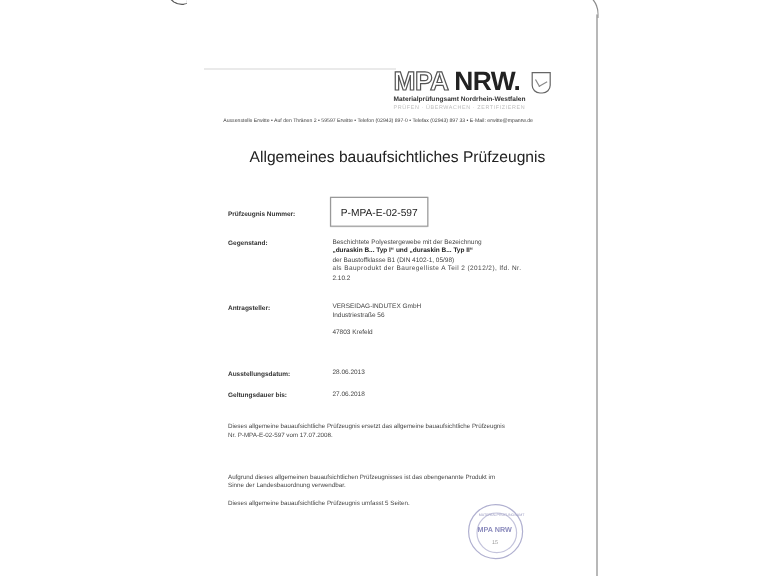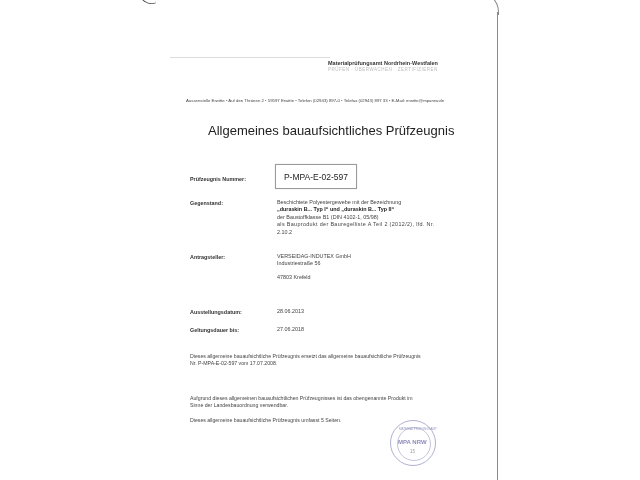--- a/index.html
+++ b/index.html
@@ -30,20 +30,25 @@
   </style>
 </head>
 <body>
 
 <div class="frame-curve-left"></div>
 <div class="frame-curve-right"></div>
 <div class="frame-right"></div>
 <div class="topline"></div>
 
 <div class="logo">
+  <div class="logo-main">
+    <span class="logo-mpa">MPA</span>
+    <span class="logo-nrw">NRW.</span>
+    <span class="crest"></span>
+  </div>
   <div class="logo-sub">Materialprüfungsamt Nordrhein-Westfalen</div>
   <div class="logo-sub2">PRÜFEN · ÜBERWACHEN · ZERTIFIZIEREN</div>
 </div>
 
 <div class="address">Aussenstelle Erwitte • Auf den Thränen 2 • 59597 Erwitte • Telefon (02943) 897-0 • Telefax (02943) 897 33 • E-Mail: erwitte@mpanrw.de</div>
 
 <div class="title">Allgemeines bauaufsichtliches Prüfzeugnis</div>
 
 <div class="label" style="top:176px;">Prüfzeugnis Nummer:</div>
 <div class="numbox">

